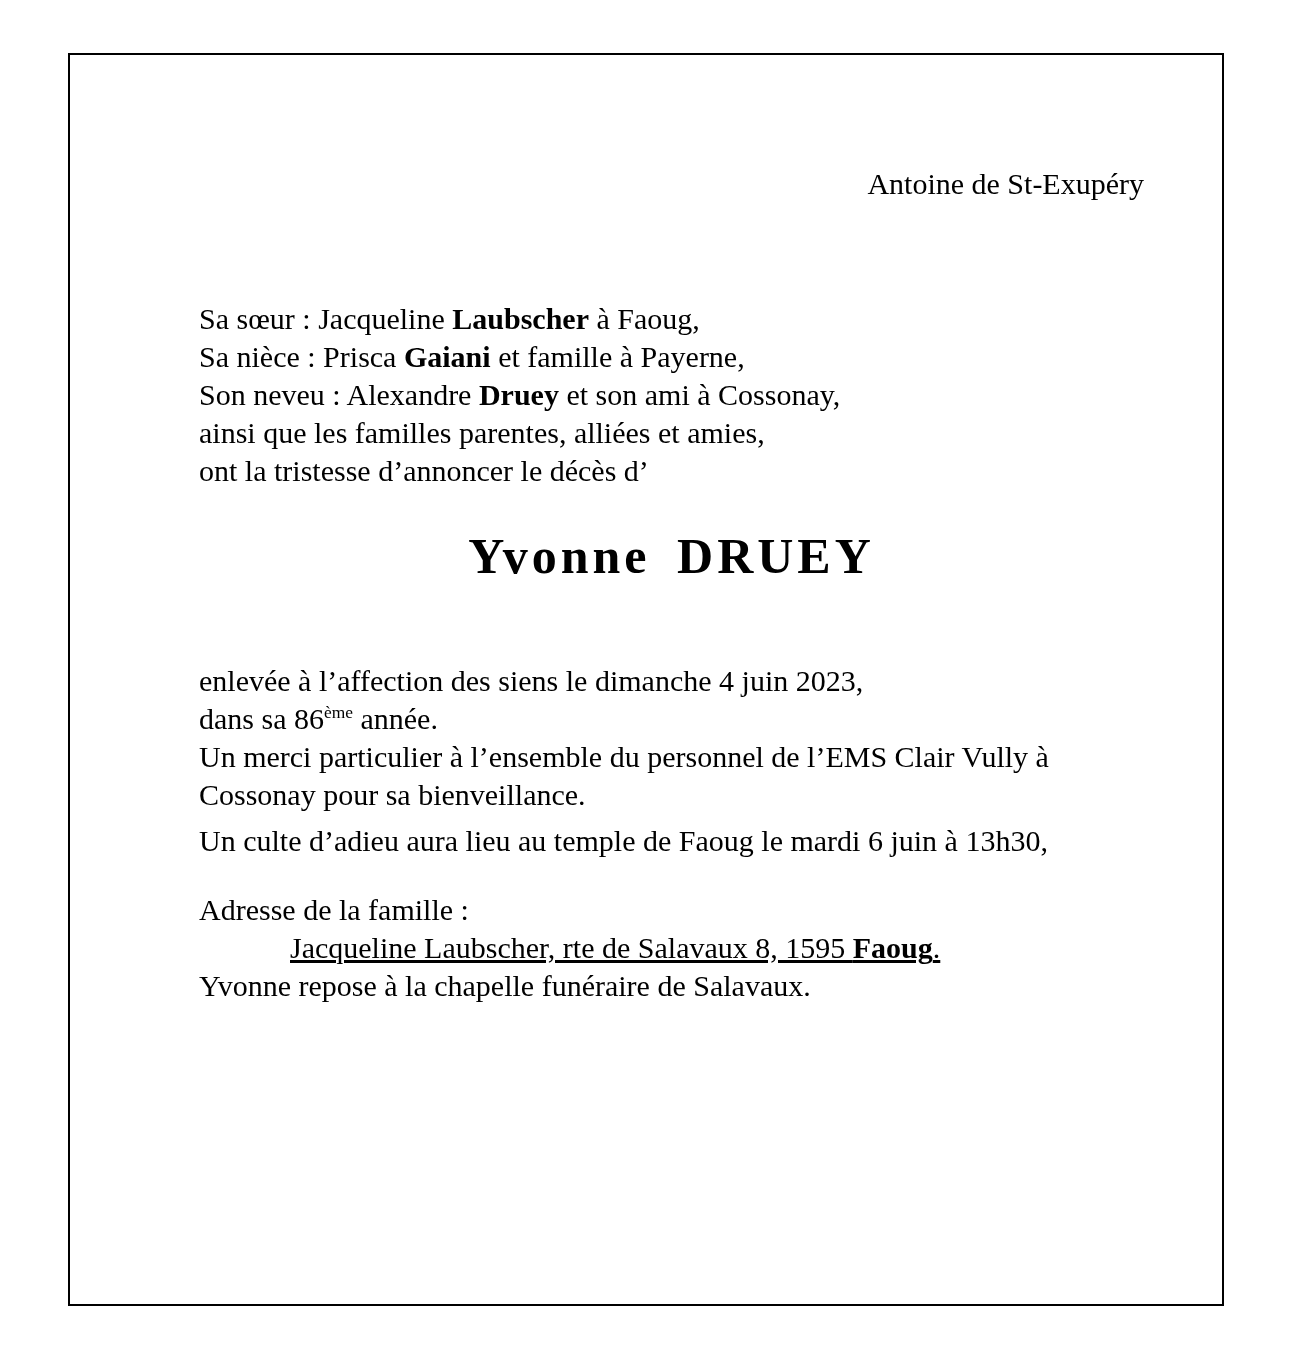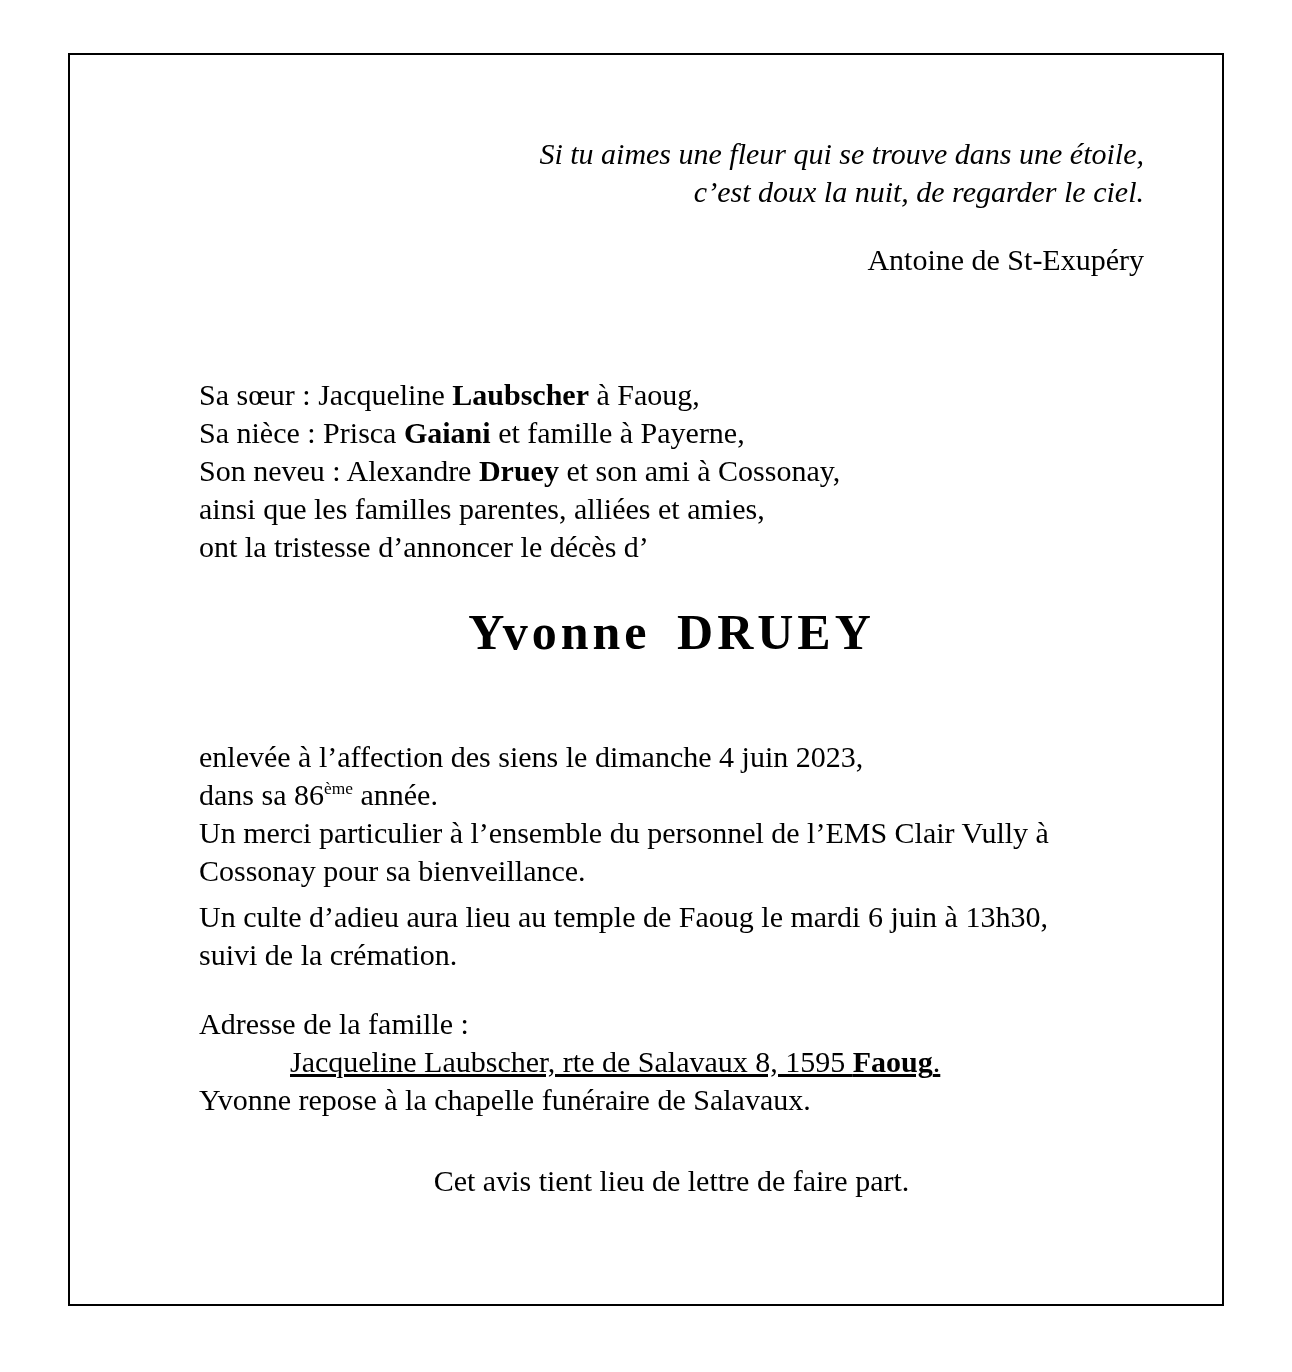--- a/index.html
+++ b/index.html
@@ -70,24 +70,20 @@
     line-height: 0;
     vertical-align: super;
   }
 </style>
 </head>
 <body>
 
 <div class="sheet">
   <div class="content">
 
-    <div class="quote">
-      <p class="line">Si tu aimes une fleur qui se trouve dans une étoile,</p>
-      <p class="line">c’est doux la nuit, de regarder le ciel.</p>
-    </div>
 
     <p class="line attribution">Antoine de St-Exupéry</p>
 
     <div class="family">
       <p class="line"><span>Sa sœur : Jacqueline </span><span class="b">Laubscher</span><span> à Faoug,</span></p>
       <p class="line"><span>Sa nièce : Prisca </span><span class="b">Gaiani</span><span> et famille à Payerne,</span></p>
       <p class="line"><span>Son neveu : Alexandre </span><span class="b">Druey</span><span> et son ami à Cossonay,</span></p>
       <p class="line">ainsi que les familles parentes, alliées et amies,</p>
       <p class="line">ont la tristesse d’annoncer le décès d’</p>
     </div>
@@ -96,25 +92,23 @@
 
     <div class="announcement">
       <p class="line">enlevée à l’affection des siens le dimanche 4 juin 2023,</p>
       <p class="line"><span>dans sa 86</span><sup class="ord">ème</sup><span> année.</span></p>
       <p class="line">Un merci particulier à l’ensemble du personnel de l’EMS Clair Vully à</p>
       <p class="line">Cossonay pour sa bienveillance.</p>
     </div>
 
     <div class="ceremony">
       <p class="line">Un culte d’adieu aura lieu au temple de Faoug le mardi 6 juin à 13h30,</p>
-      <p class="line">suivi de la crémation.</p>
     </div>
 
     <div class="address">
       <p class="line">Adresse de la famille :</p>
       <p class="line indent"><span>Jacqueline Laubscher, rte de Salavaux 8, 1595 </span><span class="b">Faoug</span><span>.</span></p>
       <p class="line">Yvonne repose à la chapelle funéraire de Salavaux.</p>
     </div>
 
-    <p class="line closing">Cet avis tient lieu de lettre de faire part.</p>
 
   </div>
 </div>
 
 </body></html>

